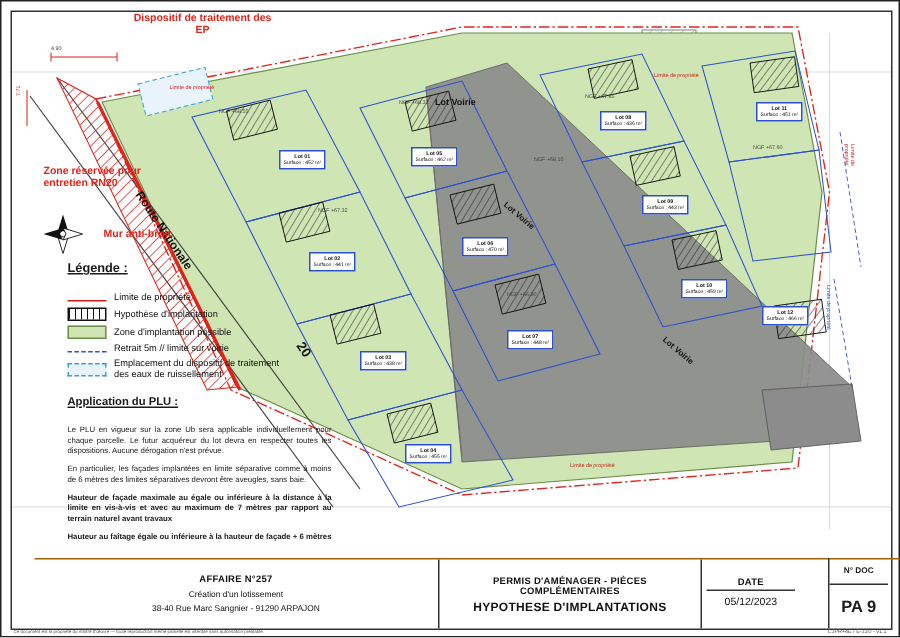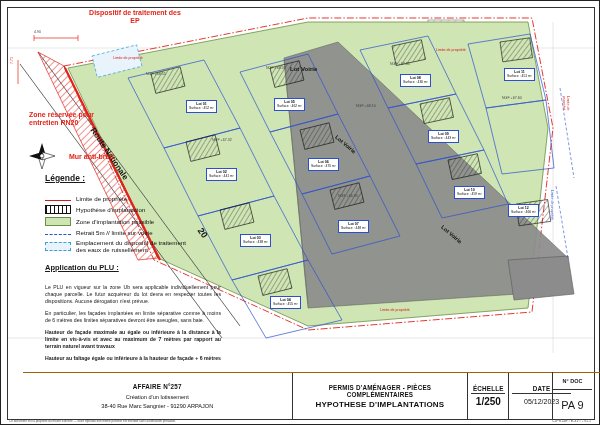--- a/index.html
+++ b/index.html
@@ -101,21 +101,21 @@
     box-sizing:border-box;
     display:flex;flex-direction:column;
   }
   #pagebox .pb-top{
     height:17px;border-bottom:1px solid #333;
     display:flex;align-items:center;justify-content:center;
     font-size:5.5px;font-weight:bold;
   }
   #pagebox .pb-bot{
     flex:1;display:flex;align-items:center;justify-content:center;
-    font-size:11px;font-weight:normal;
+    font-size:11px;font-weight:bold;
   }
   #footnote{
     left:8px;bottom:1px;width:420px;font-size:3px;color:#555;
   }
   #cornercode{
     right:8px;bottom:1px;font-size:3.6px;color:#555;text-align:right;
   }
   
   #compass{left:26px;top:140px;width:30px;height:30px;}
   .lot-tag{
@@ -364,24 +364,20 @@
   <div class="abs" id="titleblock">
     <div class="tb-cell" id="tb-affaire">
       <div class="tb-head tb-head-row">AFFAIRE N°257</div>
       <div class="tb-sub">Création d'un lotissement</div>
       <div class="tb-sub">38-40 Rue Marc Sangnier - 91290 ARPAJON</div>
     </div>
     <div class="tb-cell" id="tb-doc">
       <div class="tb-head tb-head-row">PERMIS D'AMÉNAGER - PIÈCES COMPLÉMENTAIRES</div>
       <div class="tb-head" style="font-size:8px;">HYPOTHESE D'IMPLANTATIONS</div>
     </div>
-    <div class="tb-cell" id="tb-ech">
-      <div class="tb-head tb-head-row">ÉCHELLE</div>
-      <div class="tb-big">1/250</div>
-    </div>
     <div class="tb-cell" id="tb-date">
       <div class="tb-head tb-head-row">DATE</div>
       <div class="tb-sub" style="font-size:7px;">05/12/2023</div>
     </div>
   </div>
 
   <div class="abs" id="pagebox">
     <div class="pb-top">N° DOC</div>
     <div class="pb-bot">PA 9</div>
   </div>

